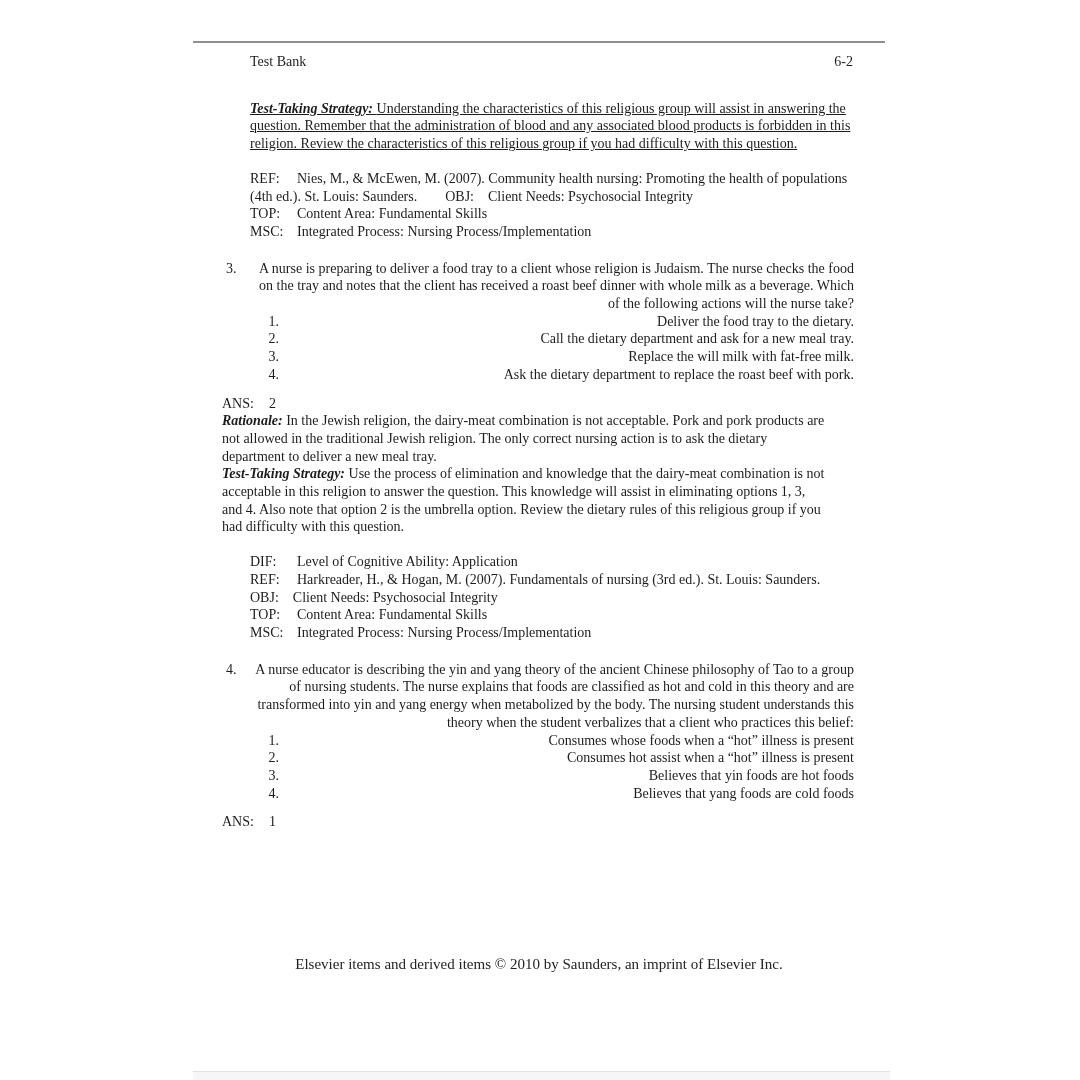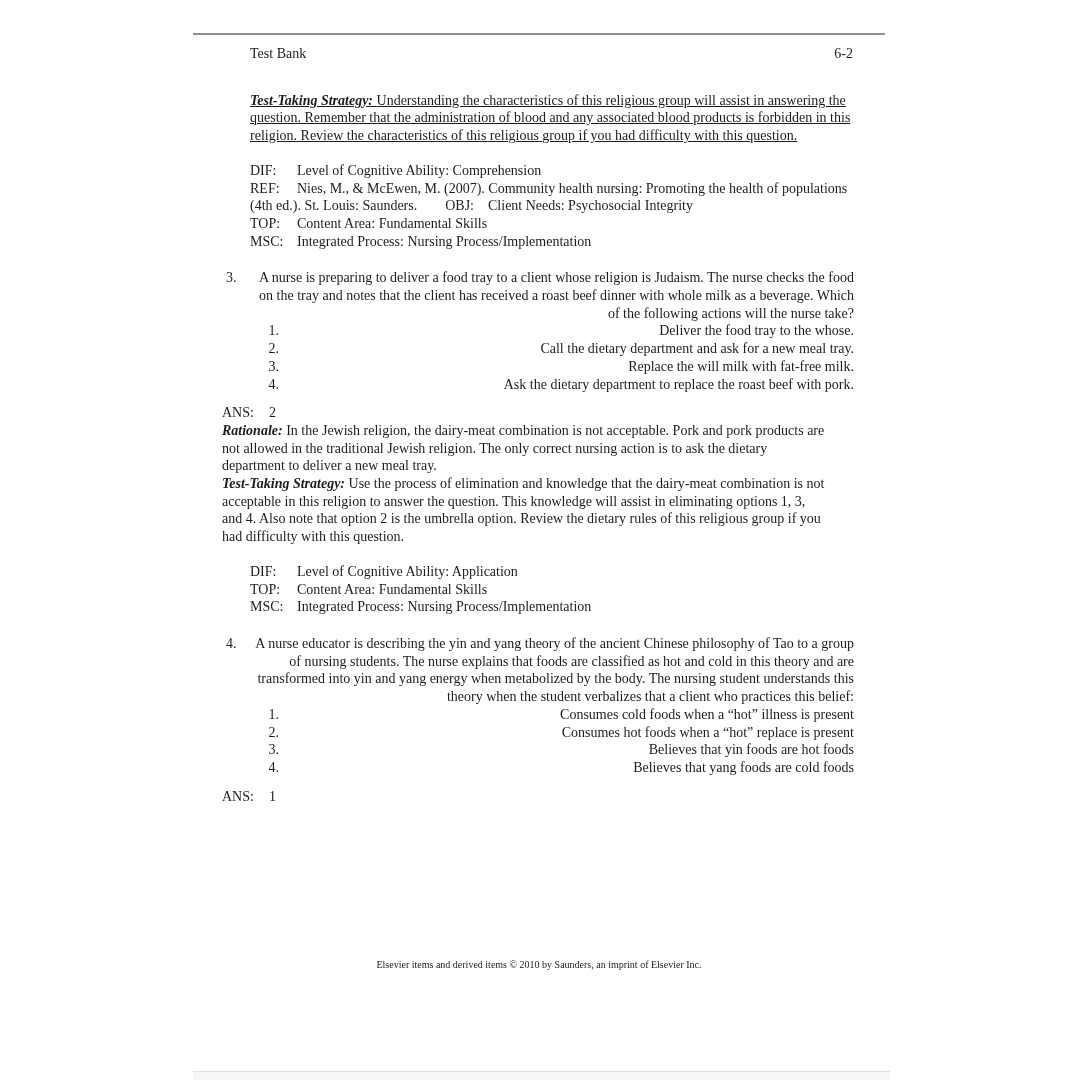--- a/index.html
+++ b/index.html
@@ -13,21 +13,21 @@
     font-family: "Liberation Serif", "DejaVu Serif", serif;
     font-size: 14px;
     line-height: 17.7px;
     color: #1c1c1c;
     overflow: hidden;
     position: relative;
   }
   .page {
     position: absolute;
     left: 193px;
-    top: 33px;
+    top: 41px;
     width: 692px;
   }
   .rule {
     height: 2px;
     background: #8f8f8f;
   }
   .hdr {
     display: flex;
     justify-content: space-between;
     margin: 10px 32px 0 57px;
@@ -72,21 +72,21 @@
     margin-left: 29px;
     width: 604px;
     margin-top: 11px;
   }
   .footer {
     position: absolute;
     left: 193px;
     top: 956px;
     width: 692px;
     text-align: center;
-    font-size: 10px;
+    font-size: 15px;
     color: #222222;
   }
   .next-page-strip {
     position: absolute;
     left: 193px;
     top: 1071px;
     width: 697px;
     height: 9px;
     background: #f6f6f6;
     border-top: 1px solid #e2e2e2;
@@ -104,41 +104,38 @@
     <span>6-2</span>
   </div>
 
   <div class="body-col para1">
     <span class="bi">Test-Taking Strategy:</span>
     <span>Understanding the characteristics of this religious group will assist in answering the question. Remember that the administration of blood and any associated blood products is forbidden in this religion. Review the characteristics of this religious group if you had difficulty with this question.</span>
   </div>
 
   <div class="meta meta1">
     <div>
-      <span class="ml">DIF:</span><span>Level of Cognitive Ability: Comprehension</span>
-    </div>
-    <div>
       <span class="ml">REF:</span><span>Nies, M., &amp; McEwen, M. (2007). Community health nursing: Promoting the health of populations (4th ed.). St. Louis: Saunders.</span><span class="sp28"></span><span>OBJ:</span><span class="sp14"></span><span>Client Needs: Psychosocial Integrity</span>
     </div>
     <div>
       <span class="ml">TOP:</span><span>Content Area: Fundamental Skills</span>
     </div>
     <div>
       <span class="ml">MSC:</span><span>Integrated Process: Nursing Process/Implementation</span>
     </div>
   </div>
 
   <div class="question">
     <div class="qnum">3.</div>
     <div class="qbody">
       <div>A nurse is preparing to deliver a food tray to a client whose religion is Judaism. The nurse checks the food on the tray and notes that the client has received a roast beef dinner with whole milk as a beverage. Which of the following actions will the nurse take?</div>
       <div class="option">
         <div class="opad"></div>
         <div class="onum">1.</div>
-        <div class="otext">Deliver the food tray to the whose.</div>
+        <div class="otext">Deliver the food tray to the dietary.</div>
       </div>
       <div class="option">
         <div class="opad"></div>
         <div class="onum">2.</div>
         <div class="otext">Call the dietary department and ask for a new meal tray.</div>
       </div>
       <div class="option">
         <div class="opad"></div>
         <div class="onum">3.</div>
         <div class="otext">Replace the will milk with fat-free milk.</div>
@@ -161,42 +158,45 @@
     </div>
     <div>
       <span class="bi">Test-Taking Strategy:</span>
       <span>Use the process of elimination and knowledge that the dairy-meat combination is not acceptable in this religion to answer the question. This knowledge will assist in eliminating options 1, 3, and 4. Also note that option 2 is the umbrella option. Review the dietary rules of this religious group if you had difficulty with this question.</span>
     </div>
   </div>
 
   <div class="meta meta2">
     <div>
       <span class="ml">DIF:</span><span>Level of Cognitive Ability: Application</span>
+    </div>
+    <div>
+      <span class="ml">REF:</span><span>Harkreader, H., &amp; Hogan, M. (2007). Fundamentals of nursing (3rd ed.). St. Louis: Saunders.</span><span class="sp28"></span><span>OBJ:</span><span class="sp14"></span><span>Client Needs: Psychosocial Integrity</span>
     </div>
     <div>
       <span class="ml">TOP:</span><span>Content Area: Fundamental Skills</span>
     </div>
     <div>
       <span class="ml">MSC:</span><span>Integrated Process: Nursing Process/Implementation</span>
     </div>
   </div>
 
   <div class="question">
     <div class="qnum">4.</div>
     <div class="qbody">
       <div>A nurse educator is describing the yin and yang theory of the ancient Chinese philosophy of Tao to a group of nursing students. The nurse explains that foods are classified as hot and cold in this theory and are transformed into yin and yang energy when metabolized by the body. The nursing student understands this theory when the student verbalizes that a client who practices this belief:</div>
       <div class="option">
         <div class="opad"></div>
         <div class="onum">1.</div>
-        <div class="otext">Consumes cold foods when a “hot” illness is present</div>
+        <div class="otext">Consumes whose foods when a “hot” illness is present</div>
       </div>
       <div class="option">
         <div class="opad"></div>
         <div class="onum">2.</div>
-        <div class="otext">Consumes hot foods when a “hot” replace is present</div>
+        <div class="otext">Consumes hot assist when a “hot” illness is present</div>
       </div>
       <div class="option">
         <div class="opad"></div>
         <div class="onum">3.</div>
         <div class="otext">Believes that yin foods are hot foods</div>
       </div>
       <div class="option">
         <div class="opad"></div>
         <div class="onum">4.</div>
         <div class="otext">Believes that yang foods are cold foods</div>

